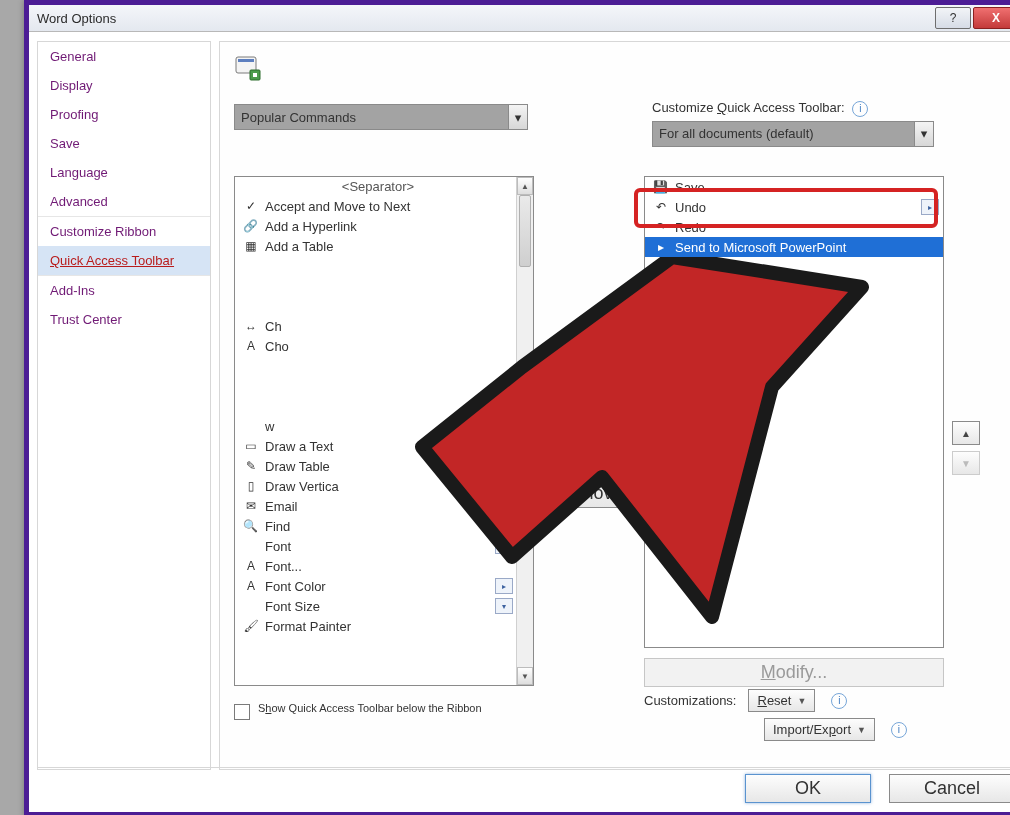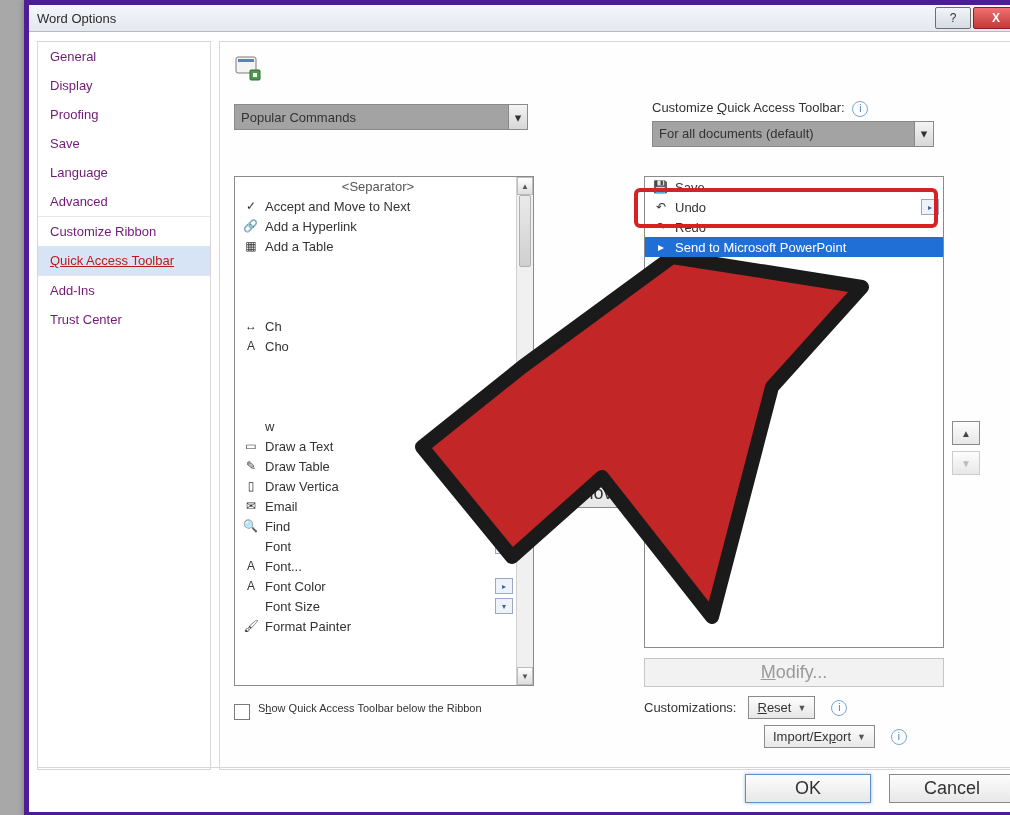--- a/index.html
+++ b/index.html
@@ -147,21 +147,21 @@
   padding:3px 20px; border:1px solid #8a8a8a; background:linear-gradient(#fdfdfd,#e7e7e7);
   font-size:18px; color:#333; min-width:76px; text-align:center;
 }
 .btn.disabled{ color:#9a9a9a; border-color:#c6c6c6; background:#f2f2f2;}
 .arrow-btn {
   width:26px; height:22px; border:1px solid #8a8a8a;
   background:linear-gradient(#fdfdfd,#e7e7e7);
   display:flex; align-items:center; justify-content:center; font-size:10px; color:#444;
 }
 .modify-row { margin-top:10px; }
-.cust-row { margin-top:9px; display:flex; align-items:center; gap:12px;}
+.cust-row { margin-top:2px; display:flex; align-items:center; gap:12px;}
 .cust-row .cust-label{ font-size:13px; color:#333;}
 .dropdown-btn {
   padding:3px 8px; border:1px solid #8a8a8a; background:linear-gradient(#fdfdfd,#e7e7e7);
   display:flex; align-items:center; gap:6px; font-size:13px; color:#333;
 }
 .dropdown-btn .caret{ font-size:9px; color:#555;}
 .checkbox-row {
   margin-top:16px; display:flex; align-items:flex-start; gap:8px;
 }
 .checkbox-row .cb {

